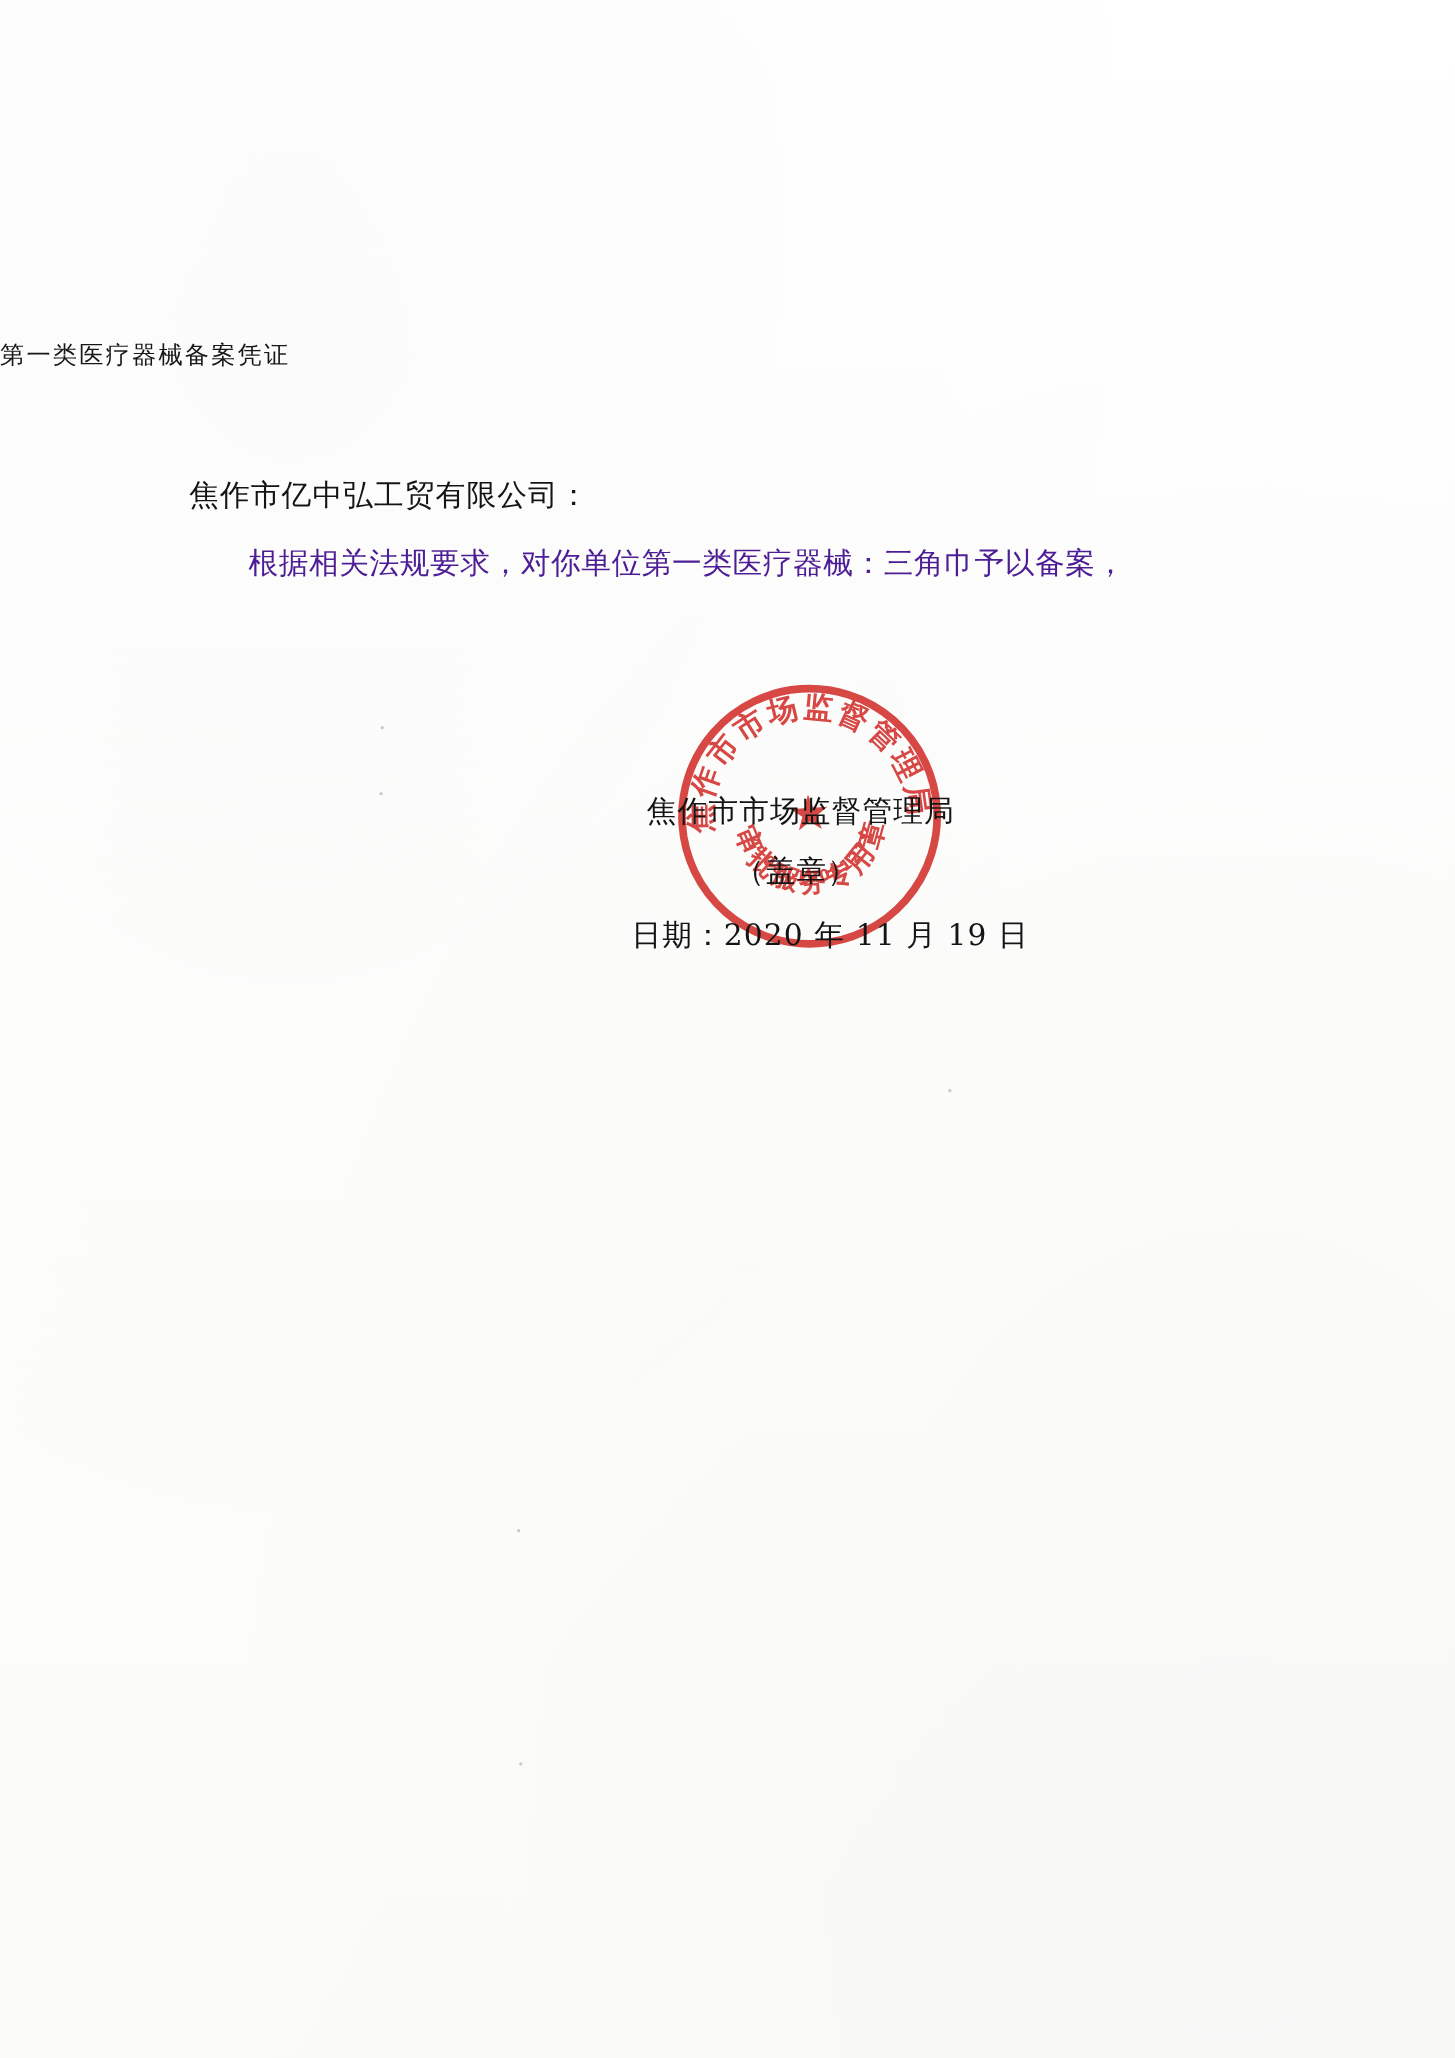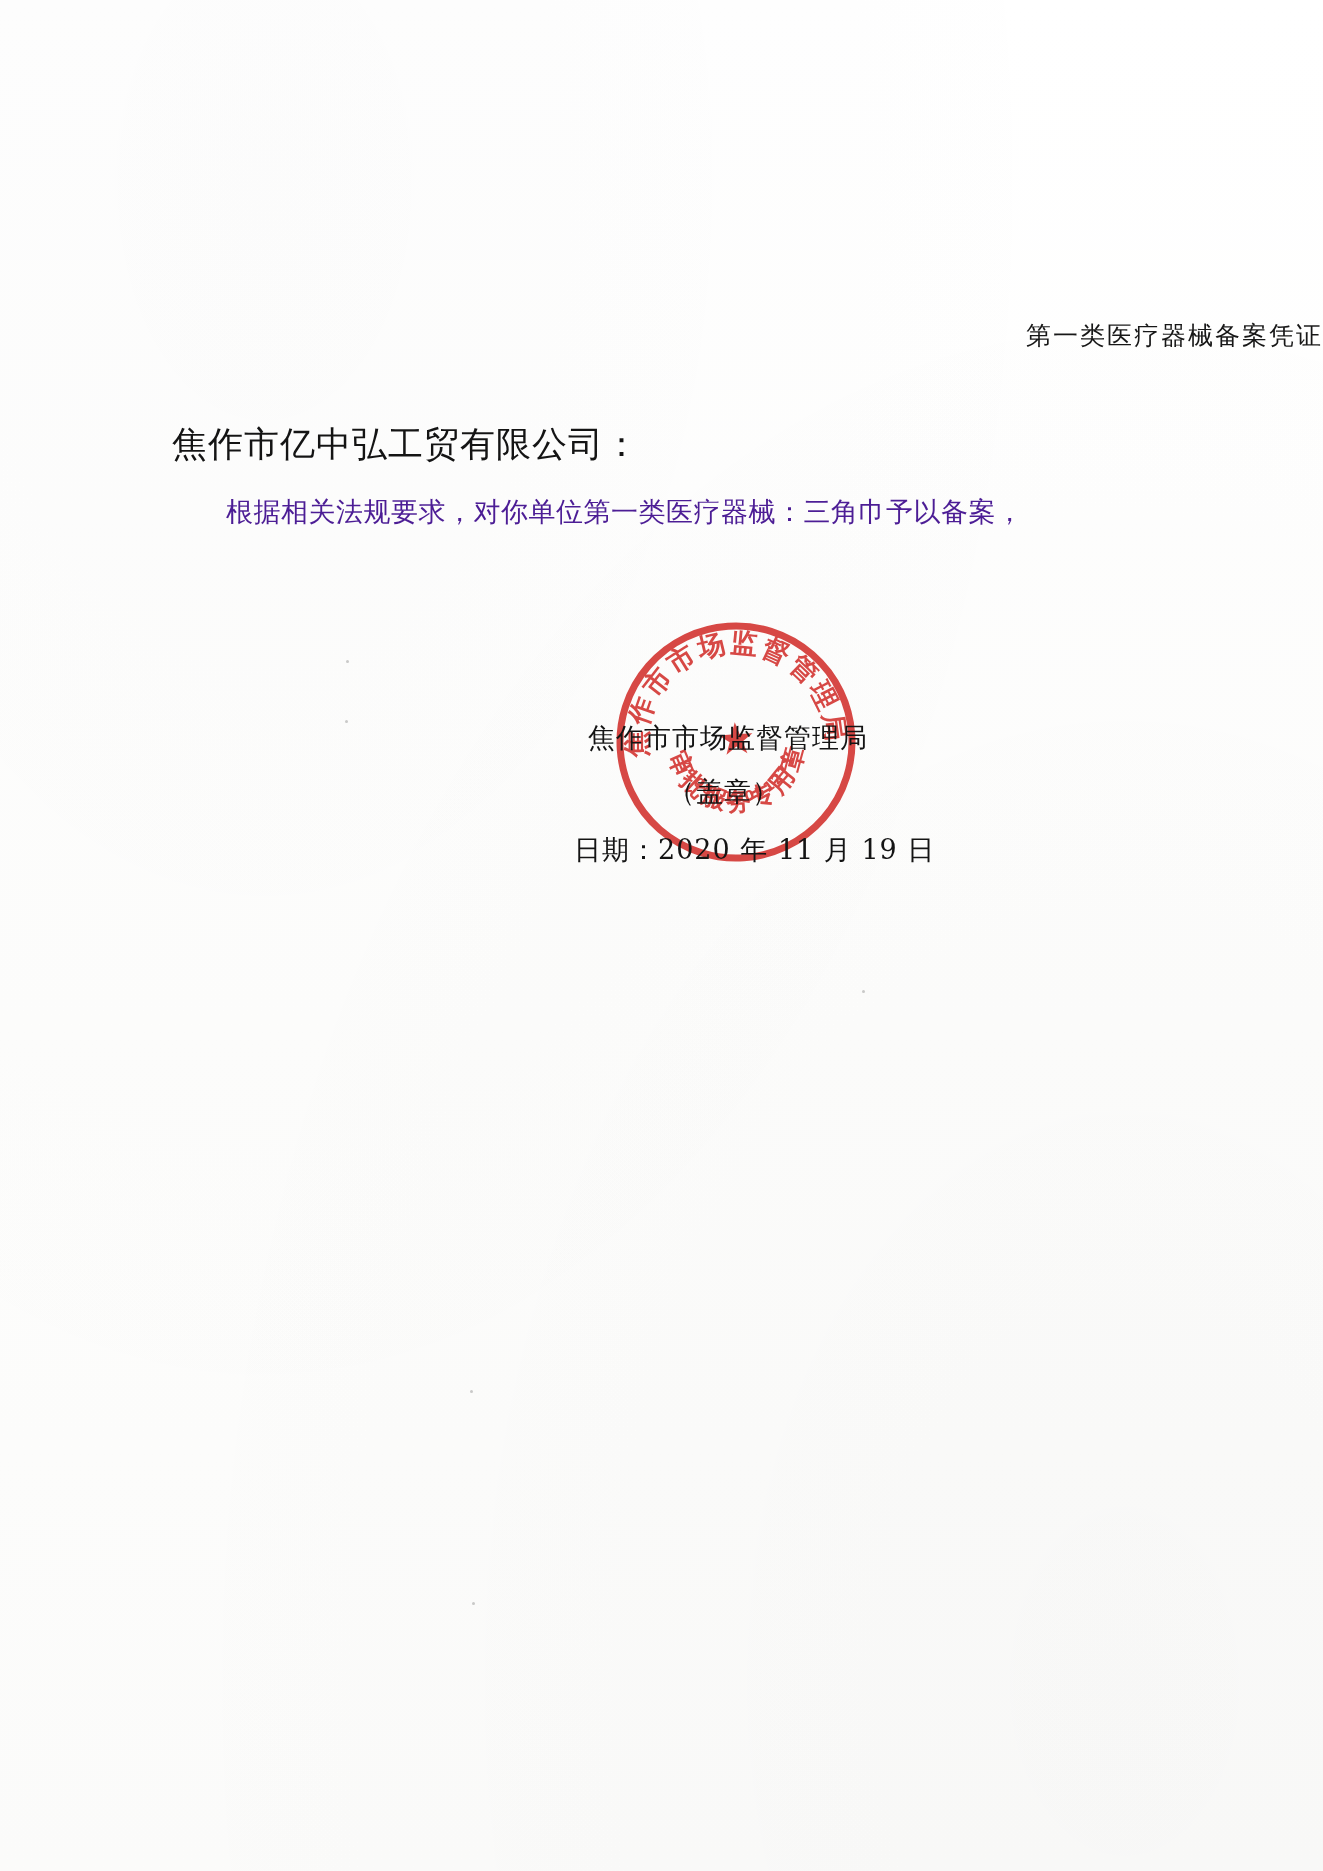--- a/index.html
+++ b/index.html
@@ -29,35 +29,35 @@
   }
   .speck {
     position: absolute;
     width: 3px;
     height: 3px;
     border-radius: 50%;
     background: rgba(110,110,110,0.35);
   }
   .doc-title {
     position: absolute;
-    top: 319px;
+    top: 308px;
     left: 0;
     width: 100%;
-    text-align: right;
+    text-align: left;
     font-family: "DejaVu Serif", "Liberation Serif", serif;
-    font-size: 25px;
+    font-size: 22px;
     letter-spacing: 2px;
     color: #171717;
   }
   .addressee {
     position: absolute;
-    top: 421px;
+    top: 432px;
     left: 172px;
     font-family: "DejaVu Serif", "Liberation Serif", serif;
-    font-size: 35px;
+    font-size: 27px;
     letter-spacing: 1px;
     color: #141414;
   }
   .body-line-1 {
     position: absolute;
     top: 494px;
     left: 172px;
     width: 980px;
     font-family: "DejaVu Serif", "Liberation Serif", serif;
     font-size: 27px;

